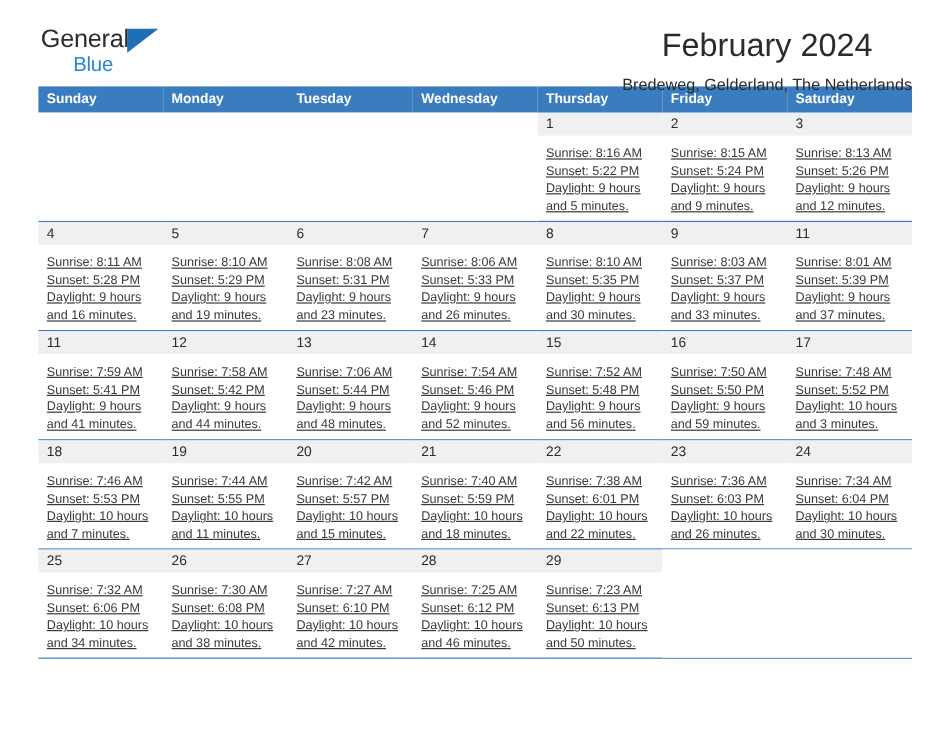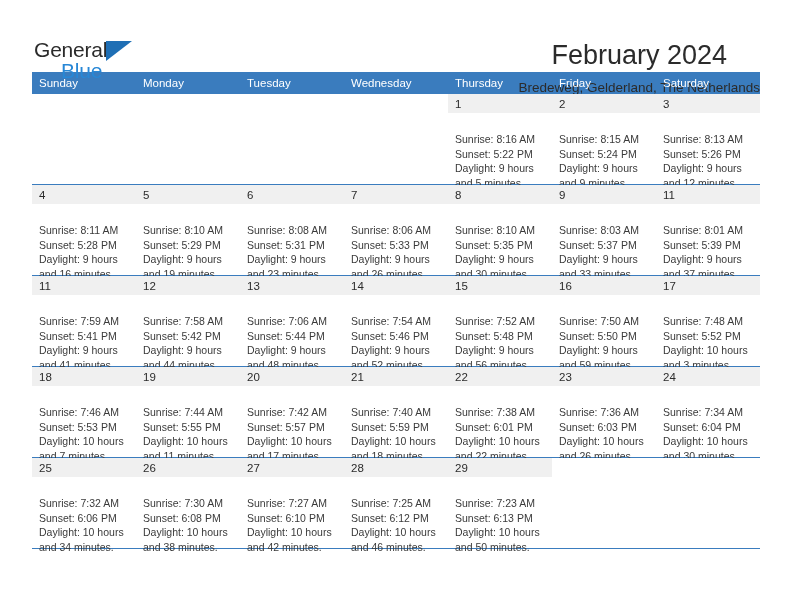--- a/index.html
+++ b/index.html
@@ -21,21 +21,21 @@
     box-sizing: border-box;
     padding: 0 32px;
   }
 
   
   .header {
     display: flex;
     align-items: flex-start;
     justify-content: space-between;
     height: 72px;
-    padding-top: 39px;
+    padding-top: 22px;
     box-sizing: border-box;
   }
   .logo {
     position: relative;
     width: 120px;
     height: 52px;
     flex: none;
   }
   .logo-general {
     position: absolute;
@@ -52,21 +52,21 @@
     top: 2px;
     width: 0;
     height: 0;
     border-left: 26px solid #1f6fb5;
     border-bottom: 20px solid transparent;
   }
   .logo-blue {
     position: absolute;
     left: 29px;
     top: 21px;
-    font-size: 21px;
+    font-size: 17px;
     letter-spacing: -0.2px;
     color: #2787d6;
     line-height: 22px;
   }
   .title-block {
     text-align: center;
     padding-top: 0px;
     margin-left: 44px;
   }
   .cal-title {
@@ -85,21 +85,21 @@
   
   .calendar {
     width: 728px;
     border-collapse: collapse;
     table-layout: fixed;
   }
   .dow-row th {
     background: #3a7cbe;
     color: #ffffff;
     font-size: 11.5px;
-    font-weight: normal;
+    font-weight: bold;
     text-align: left;
     padding: 5px 0 5px 7px;
     height: 20px;
     box-sizing: border-box;
   }
   .week-row td {
     vertical-align: top;
     padding: 0;
     height: 90px;
     border-bottom: 1.5px solid #3a7cbe;
@@ -122,24 +122,25 @@
     color: #2b2b2b;
     line-height: 16px;
   }
   .daycell.blank .daynum-band {
     background: #ffffff;
   }
   .daycell.blank {
     background: #ffffff;
   }
   .details {
-    padding: 19px 6px 0 7px;
+    padding: 8px 6px 0 7px;
     font-size: 10.5px;
     line-height: 14.5px;
     color: #3a3a3a;
+    text-decoration: underline;
   }
   .details div {
     white-space: nowrap;
   }
 </style>
 </head>
 <body>
 
 <div class="page">
 
@@ -411,21 +412,21 @@
           </div>
             </div>
           </td>
         <td>
             <div class="daycell">
           <div class="daynum-band">20</div>
           <div class="details">
             <div>Sunrise: 7:42 AM</div>
             <div>Sunset: 5:57 PM</div>
             <div>Daylight: 10 hours</div>
-            <div>and 17 minutes.</div>
+            <div>and 15 minutes.</div>
           </div>
             </div>
           </td>
         <td>
             <div class="daycell">
           <div class="daynum-band">21</div>
           <div class="details">
             <div>Sunrise: 7:40 AM</div>
             <div>Sunset: 5:59 PM</div>
             <div>Daylight: 10 hours</div>

